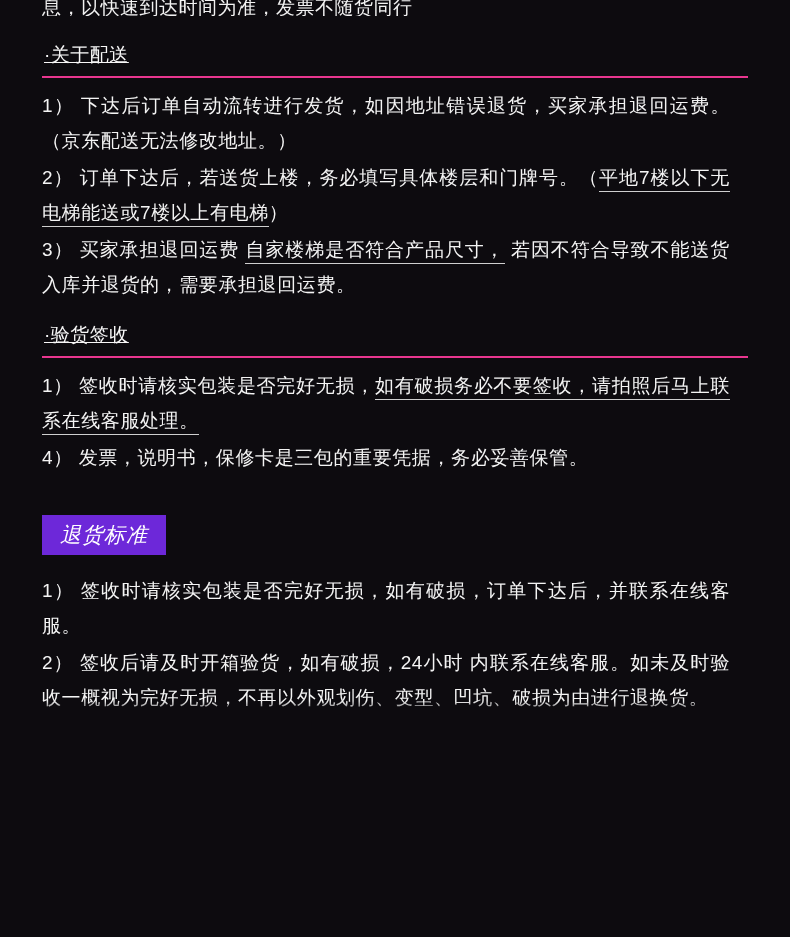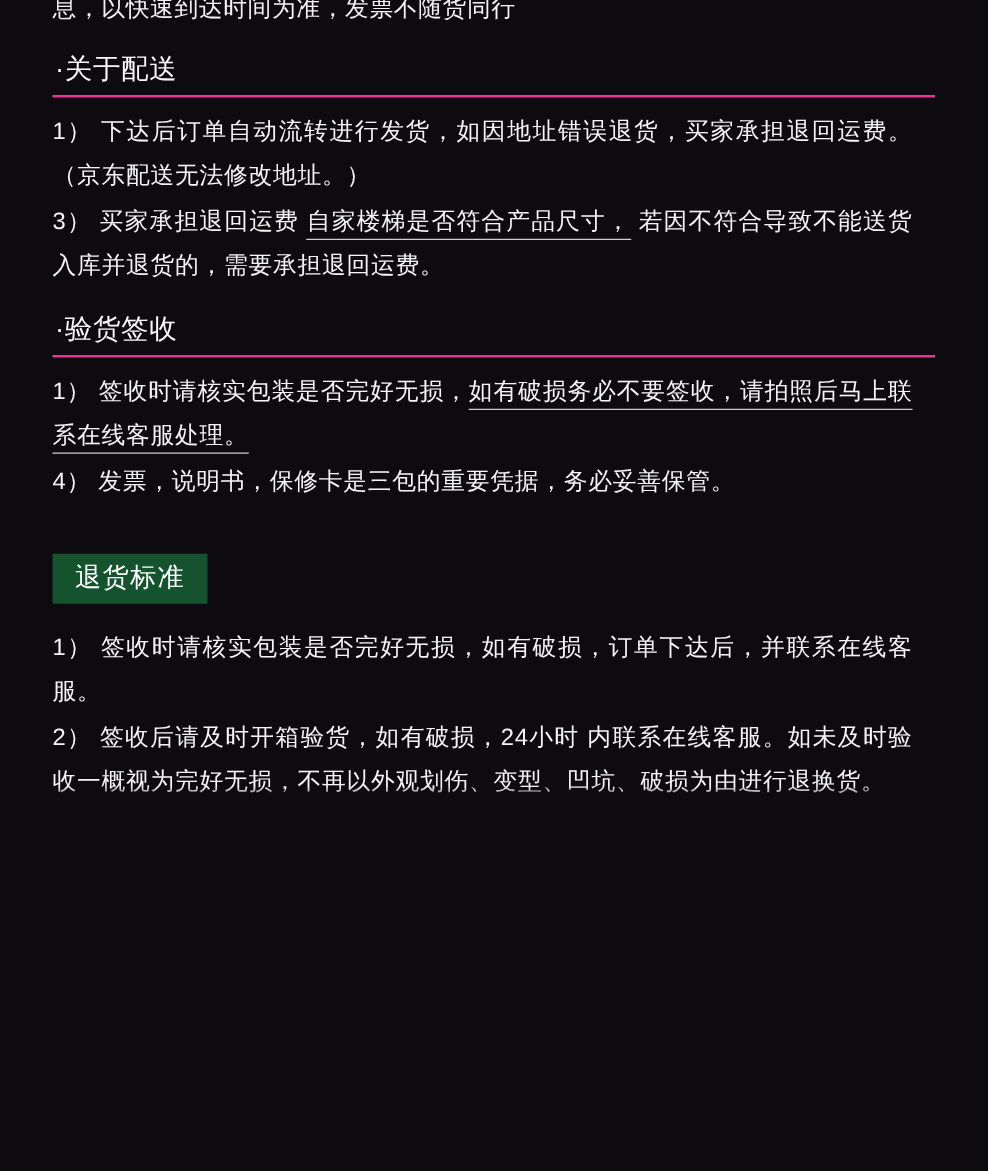--- a/index.html
+++ b/index.html
@@ -28,26 +28,27 @@
     color: #f2f2f2;
     letter-spacing: 0.5px;
     height: 22px;
     overflow: hidden;
     margin: 0;
     padding: 0;
     position: relative;
     top: -6px;
   }
   .section-head {
-    font-size: 22px;
+    font-size: 19px;
     line-height: 26px;
     color: #f7f7f7;
     letter-spacing: 0.5px;
     margin: 20px 0 8px 0;
     padding-left: 2px;
+    text-decoration: underline;
   }
   .rule {
     height: 2px;
     background: #e8368f;
     width: 706px;
     margin: 0 0 10px 0;
   }
   .para {
     font-size: 19px;
     line-height: 35px;
@@ -59,28 +60,29 @@
   }
   .para + .para {
     margin-top: 2px;
   }
   .u {
     border-bottom: 1px solid #cfcfcf;
     padding-bottom: 3px;
   }
   .badge {
     display: inline-block;
-    background: #14532d;
+    background: #6d28d9;
     color: #ffffff;
     font-size: 21px;
     line-height: 40px;
     height: 40px;
     padding: 0 18px;
     letter-spacing: 1px;
     margin-top: 40px;
+    font-style: italic;
   }
   .badge-wrap {
     margin-bottom: 18px;
   }
   .bottom-block {
     margin-top: 14px;
   }
   .fade-last {
     position: relative;
   }
@@ -103,20 +105,24 @@
   <div class="clip-top">息，以快速到达时间为准，发票不随货同行</div>
 
   <div class="section-head">·关于配送</div>
   <div class="rule"></div>
 
   <p class="para">
     <span>1）</span>
     <span>下达后订单自动流转进行发货，如因地址错误退货，买家承担退回运费。（京东配送无法修改地址。）</span>
   </p>
 
+  <p class="para">
+    <span>2）</span>
+    <span>订单下达后，若送货上楼，务必填写具体楼层和门牌号。（</span><span class="u">平地7楼以下无电梯能送或7楼以上有电梯</span><span>）</span>
+  </p>
 
   <p class="para">
     <span>3）</span>
     <span>买家承担退回运费 </span><span class="u">自家楼梯是否符合产品尺寸，</span><span> 若因不符合导致不能送货入库并退货的，需要承担退回运费。</span>
   </p>
 
 
 
   <div class="section-head">·验货签收</div>
   <div class="rule"></div>

